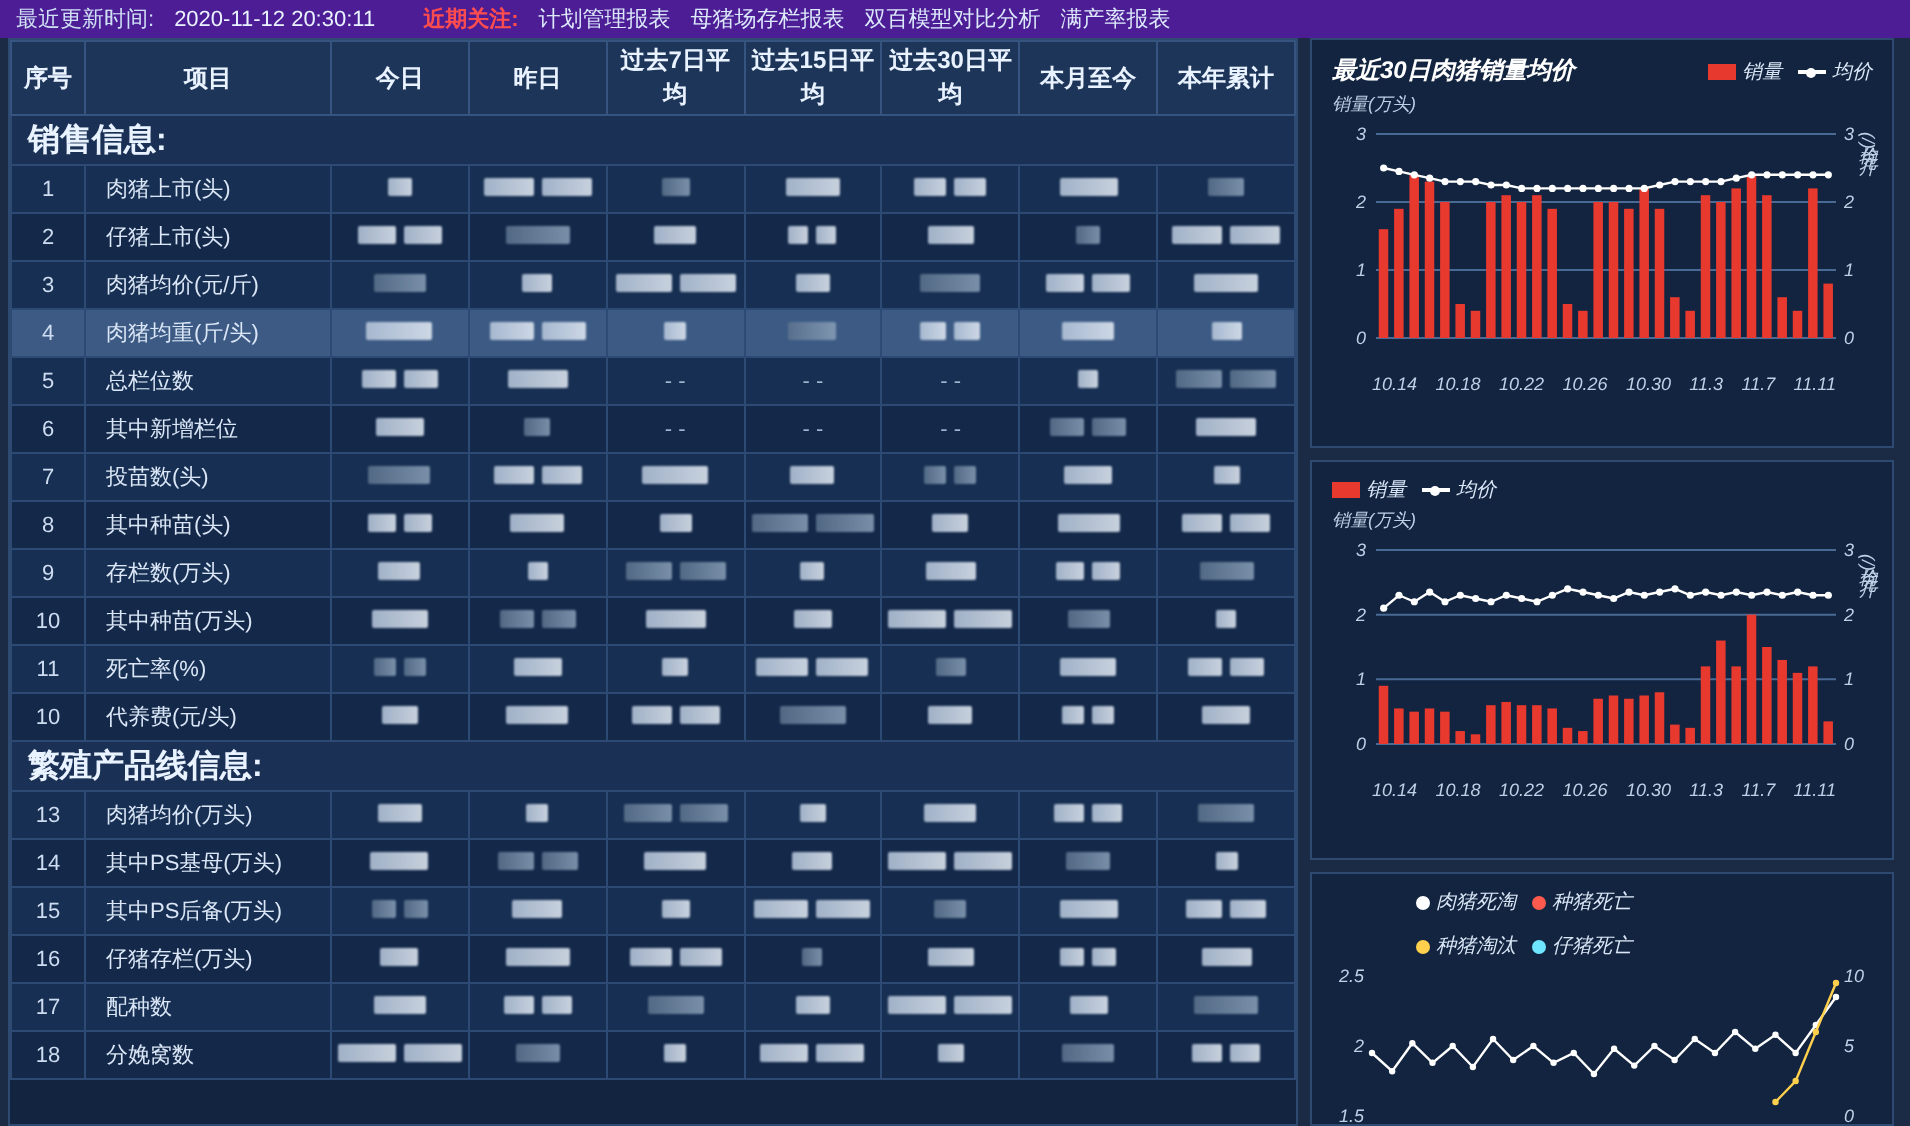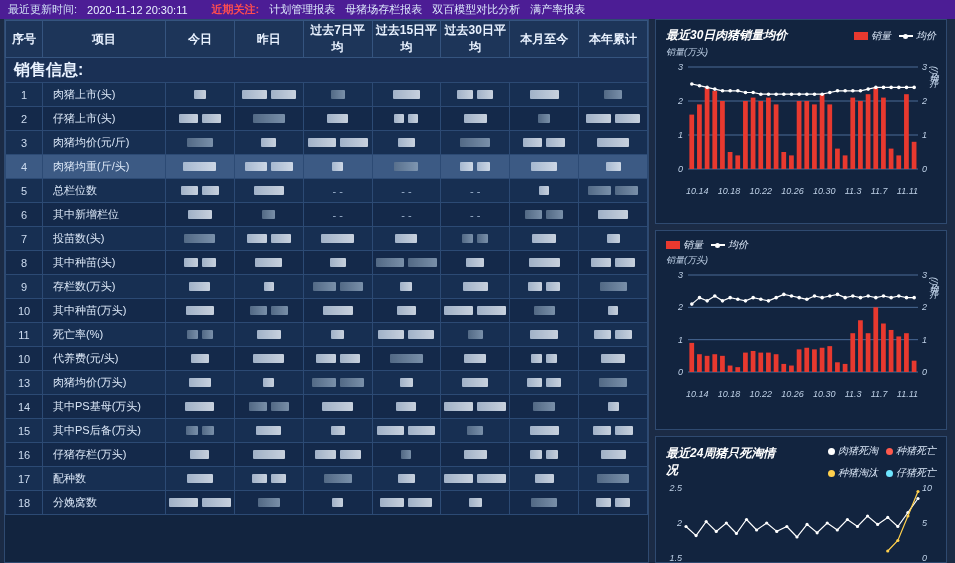--- a/index.html
+++ b/index.html
@@ -463,20 +463,23 @@
             <td><span class="v">
                 <i class="b" style="width: 22px;"></i>
               </span></td>
             <td><span class="v">
                 <i class="b" style="width: 11px;"></i>
                 <i class="b" style="width: 11px;"></i>
               </span></td>
             <td><span class="v">
                 <i class="b" style="width: 24px;"></i>
               </span></td>
+          </tr>
+          <tr class="section">
+            <td colspan="9">繁殖产品线信息:</td>
           </tr>
           <tr class="row alt">
             <td class="idx">13</td>
             <td class="item">肉猪均价(万头)</td>
             <td><span class="v">
                 <i class="b" style="width: 22px;"></i>
               </span></td>
             <td><span class="v">
                 <i class="b" style="width: 11px;"></i>
               </span></td>
@@ -841,21 +844,20 @@
           <span>10.26</span>
           <span>10.30</span>
           <span>11.3</span>
           <span>11.7</span>
           <span>11.11</span>
         </div>
     </div>
 
     <div class="panel p3">
       <div class="p-head">
-        <span class="p-title">最近24周猪只死淘情况</span>
         <span class="legend" style="flex-wrap:wrap;max-width:150px;justify-content:flex-end;">
           <span class="lg">
               <i class="sw dot" style="background:#ffffff"></i>
               <span>肉猪死淘</span>
             </span>
           <span class="lg">
               <i class="sw dot" style="background:#ff5a4d"></i>
               <span>种猪死亡</span>
             </span>
           <span class="lg">

